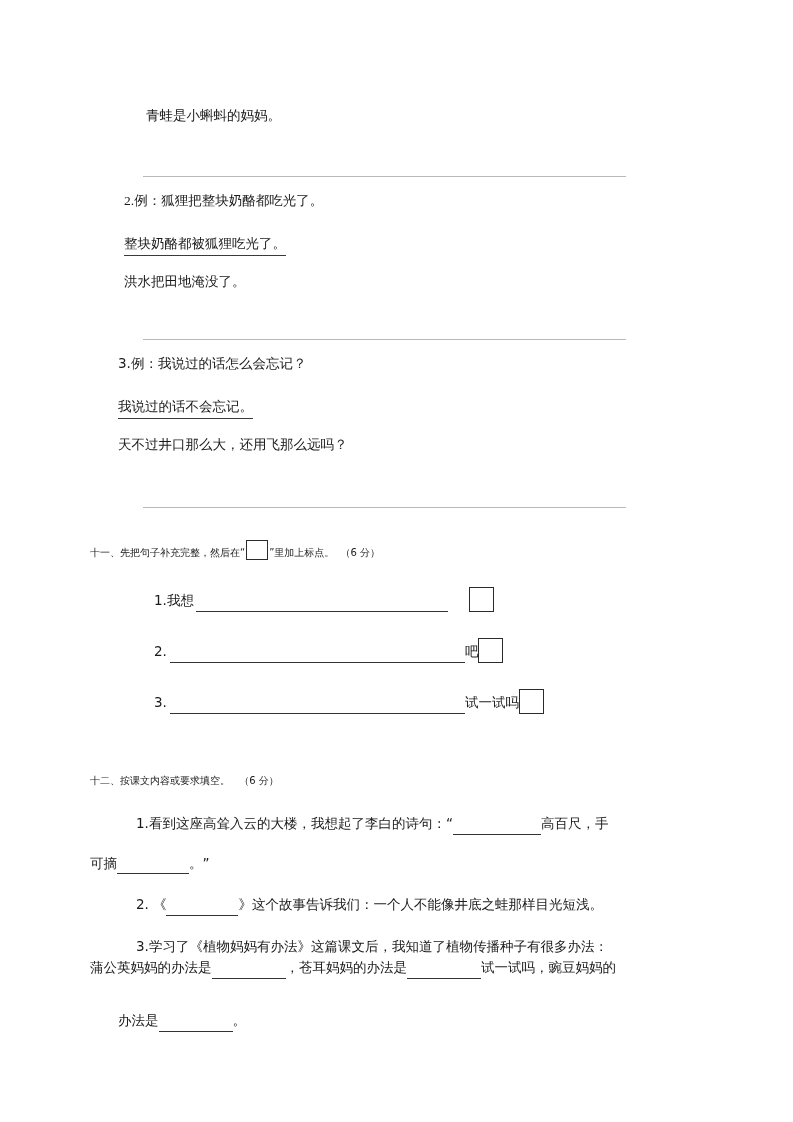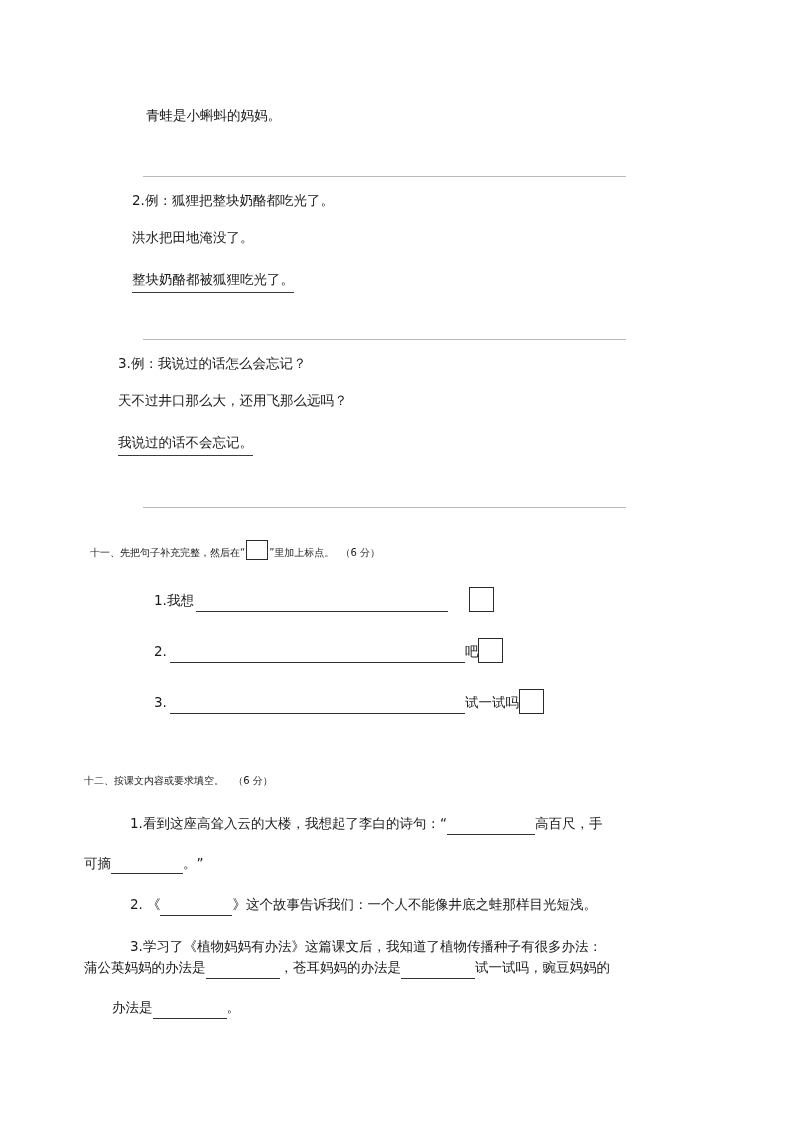--- a/index.html
+++ b/index.html
@@ -71,40 +71,40 @@
 </style>
 </head>
 <body>
 
 <div class="page">
 
   <div class="line-text indent-1" style="position:absolute; left:118px; top:105px;">青蛙是小蝌蚪的妈妈。</div>
 
   <div class="rule" style="position:absolute; left:143px; top:176px; width:483px;"></div>
 
-  <div style="position:absolute; left:132px; top:190px;">
+  <div style="position:absolute; left:124px; top:190px;font-family:Liberation Serif, serif;">
     <div class="line-text">
       <span>2.</span><span>例：狐狸把整块奶酪都吃光了。</span>
     </div>
-    <div class="line-text" style="margin-top:15px;">洪水把田地淹没了。</div>
     <div class="line-text" style="margin-top:21px;">
       <span class="uline">整块奶酪都被狐狸吃光了。</span>
     </div>
+    <div class="line-text" style="margin-top:15px;">洪水把田地淹没了。</div>
   </div>
 
   <div class="rule" style="position:absolute; left:143px; top:339px; width:483px;"></div>
 
   <div style="position:absolute; left:118px; top:353px;">
     <div class="line-text">
       <span>3.</span><span>例：我说过的话怎么会忘记？</span>
     </div>
-    <div class="line-text" style="margin-top:15px;">天不过井口那么大，还用飞那么远吗？</div>
     <div class="line-text" style="margin-top:21px;">
       <span class="uline">我说过的话不会忘记。</span>
     </div>
+    <div class="line-text" style="margin-top:15px;">天不过井口那么大，还用飞那么远吗？</div>
   </div>
 
   <div class="rule" style="position:absolute; left:143px; top:507px; width:483px;"></div>
 
   <div style="position:absolute; left:90px; top:540px; width:620px;">
     <div class="section-title" style="display:flex; align-items:flex-end;">
       <span>十一、先把句子补充完整，然后在“</span>
       <span class="pbox" style="width:22px; height:20px; margin:0 1px 1px 1px;"></span>
       <span>”里加上标点。</span>
       <span style="margin-left:6px;">（6 分）</span>
@@ -125,21 +125,21 @@
     </div>
 
     <div class="row" style="margin-top:26px; margin-left:64px;">
       <span class="line-text">3.</span>
       <span class="blank" style="width:295px; margin-left:3px;"></span>
       <span class="line-text">试一试吗</span>
       <span class="pbox" style="width:25px; height:25px;"></span>
     </div>
   </div>
 
-  <div style="position:absolute; left:84px; top:773px; width:620px;">
+  <div style="position:absolute; left:90px; top:773px; width:620px;">
     <div class="section-title">
       <span>十二、按课文内容或要求填空。</span>
       <span style="margin-left:6px;">（6 分）</span>
     </div>
 
     <div style="margin-top:24px;">
       <div class="row" style="margin-left:46px;">
         <span class="line-text">1.</span>
         <span class="line-text">看到这座高耸入云的大楼，我想起了李白的诗句：“</span>
         <span class="blank" style="width:88px;"></span>
@@ -164,21 +164,21 @@
         <span class="line-text">3.</span>
         <span class="line-text">学习了《植物妈妈有办法》这篇课文后，我知道了植物传播种子有很多办法：</span>
       </div>
       <div class="row" style="">
         <span class="line-text">蒲公英妈妈的办法是</span>
         <span class="blank" style="width:74px;"></span>
         <span class="line-text">，苍耳妈妈的办法是</span>
         <span class="blank" style="width:74px;"></span>
         <span class="line-text">试一试吗，豌豆妈妈的</span>
       </div>
-      <div class="row" style="margin-top:18px;text-align:center;">
+      <div class="row" style="margin-top:31px;text-align:center;">
         <span class="line-text" style="margin-left:28px;">办法是</span>
         <span class="blank" style="width:74px;"></span>
         <span class="line-text">。</span>
       </div>
     </div>
   </div>
 
 </div>
 
 </body></html>

